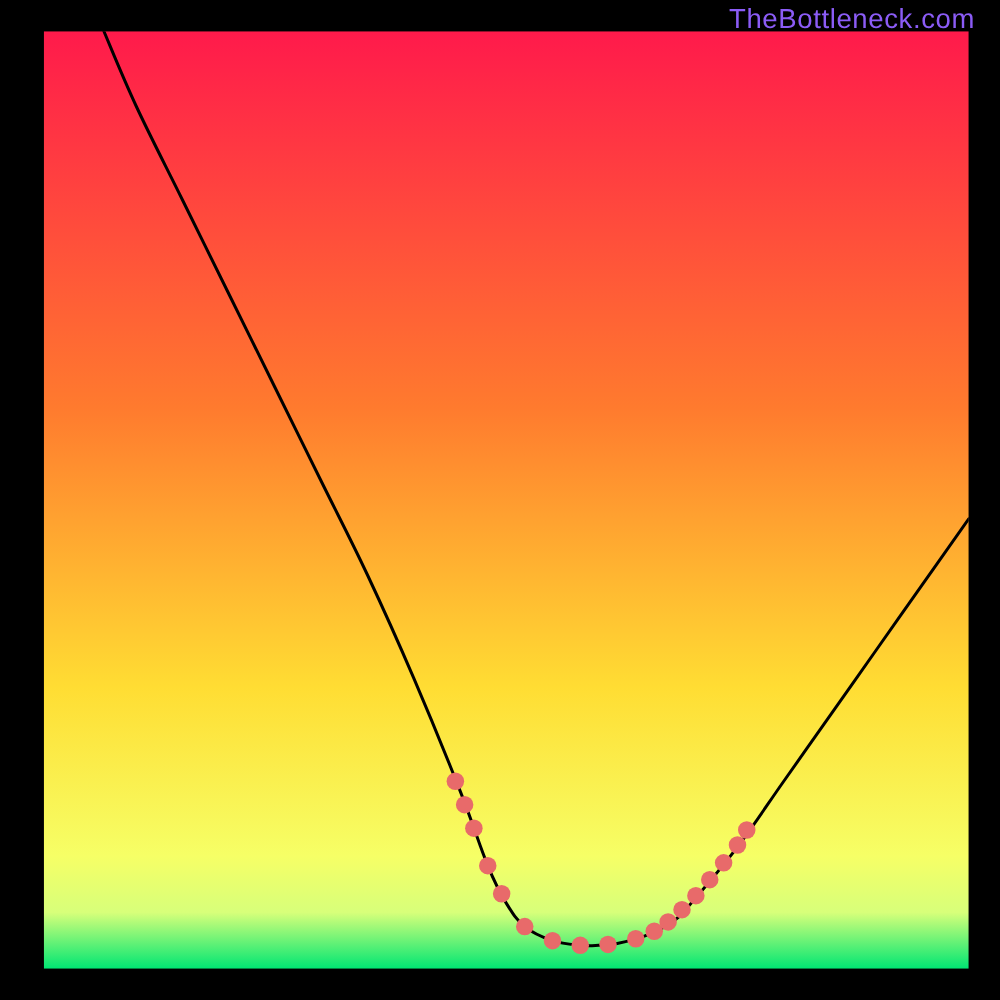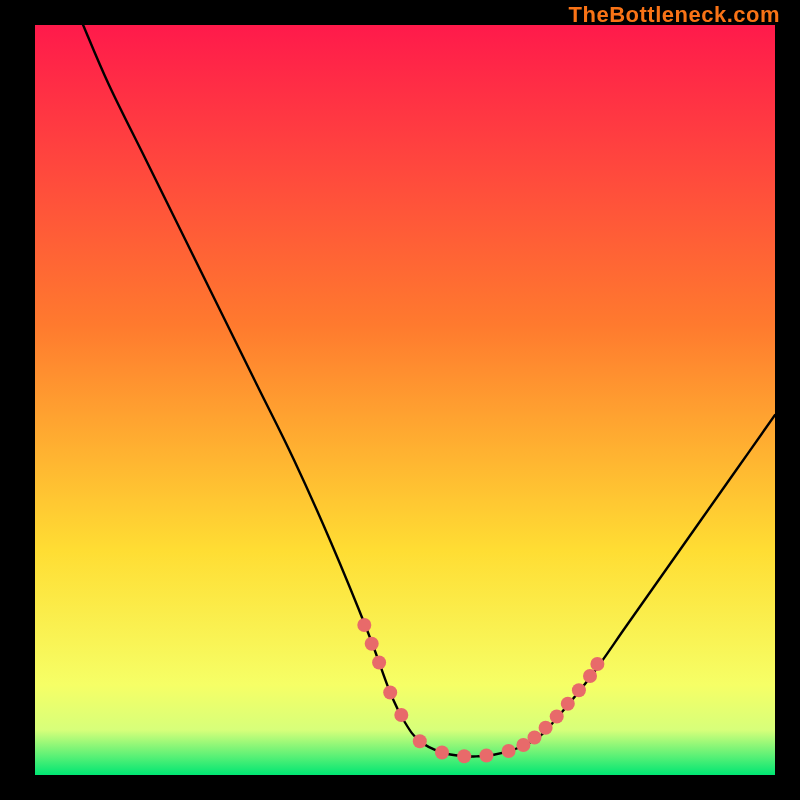--- a/index.html
+++ b/index.html
@@ -16,24 +16,24 @@
     width: 800px;
     height: 800px;
     background: #000000;
   }
   .plot-box {
     position: absolute;
     box-sizing: border-box;
   }
   .watermark {
     position: absolute;
-    color: #f97316;
+    color: #8b5cf6;
     font-size: 22px;
     letter-spacing: 0.5px;
-    font-weight: 700;
+    font-weight: 400;
     user-select: none;
     white-space: nowrap;
   }
   svg { display: block; }
 </style>
 </head>
 <body>
 
 <div class="stage">
 

